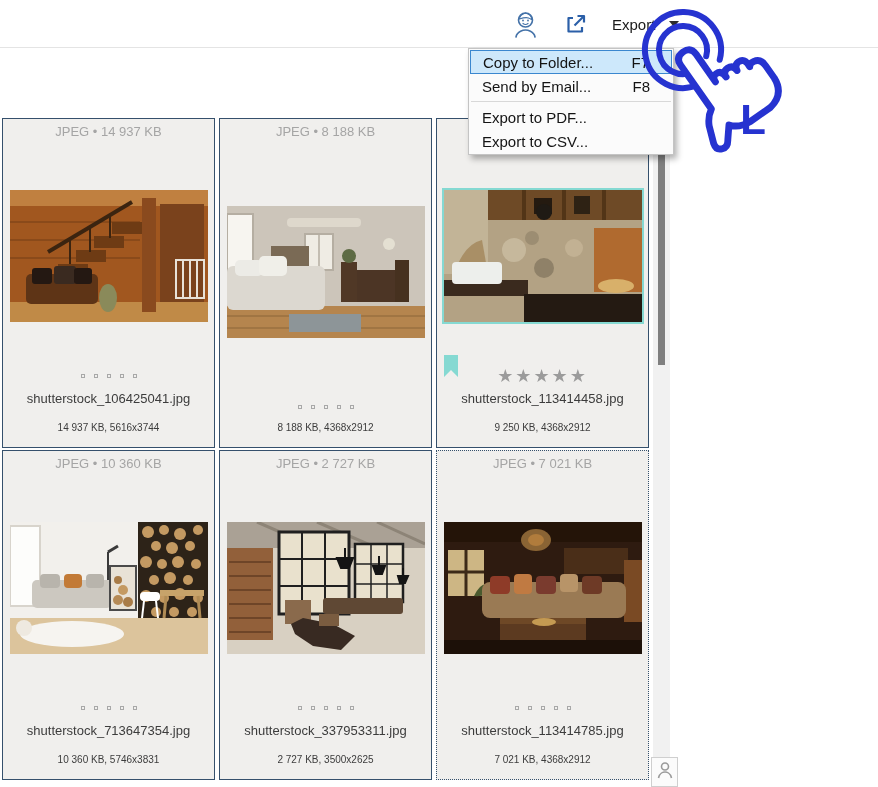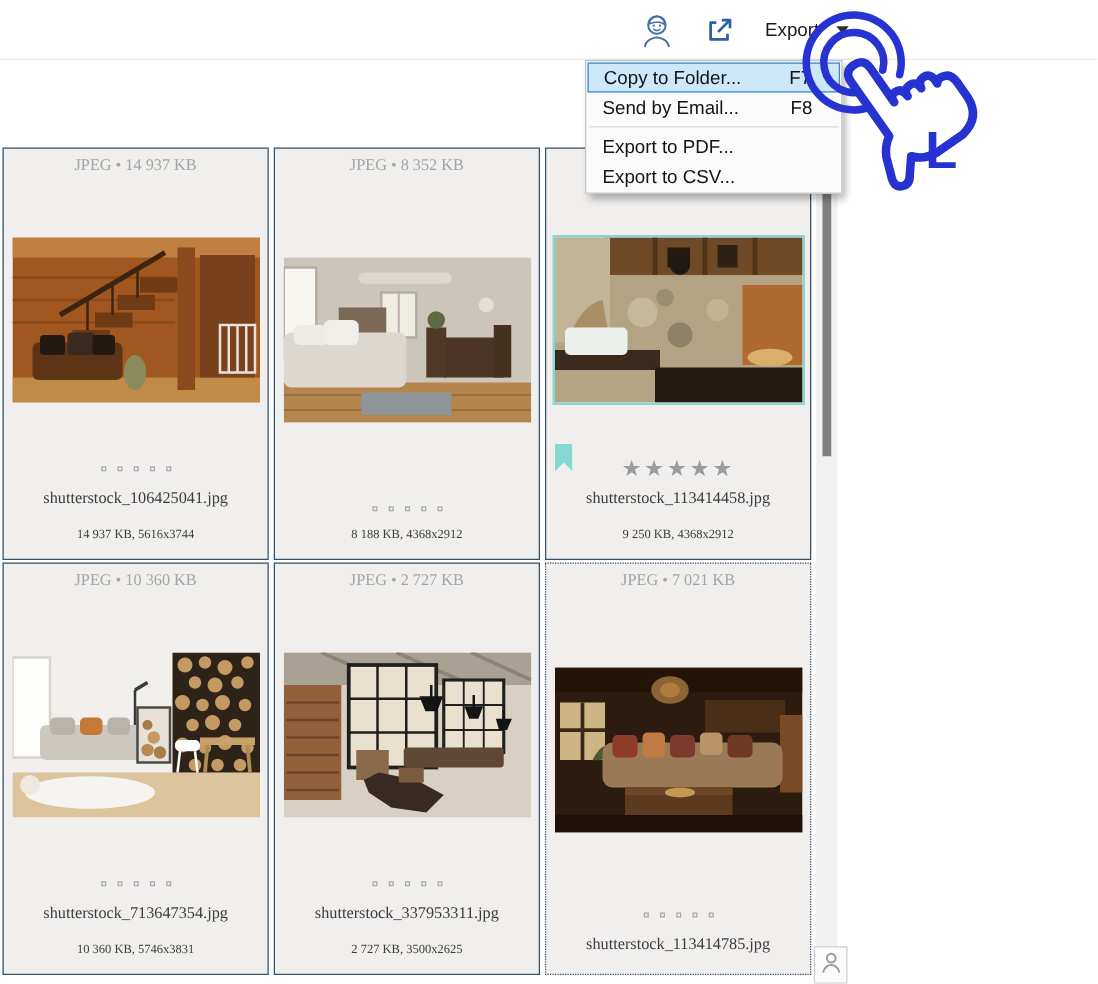--- a/index.html
+++ b/index.html
@@ -25,21 +25,21 @@
   .menu-item { height:24px; display:flex; align-items:center; justify-content:space-between;
                padding:0 22px 0 12px; font-size:15px; color:#141414; cursor:pointer; }
   .menu-item.highlight { background:#cde8fb; border:1px solid #3a87cf; }
   .menu-sep { height:1px; background:#d8d8d8; margin:3px 1px; }
   .shortcut { font-size:15px; color:#141414; }
 
   
   .grid { position:absolute; left:2px; top:118px; width:647px;
           display:grid; grid-template-columns:213px 213px 213px; grid-auto-rows:330px; gap:2px 4px; }
   .card { position:relative; background:#f0efed; border:1px solid #35506c; height:330px;
-          display:flex; flex-direction:column; cursor:pointer;font-family:Liberation Serif, serif; }
+          display:flex; flex-direction:column; cursor:pointer; }
   .card.focused { border:1px dotted #35506c; }
   .card-header { height:24px; line-height:26px; text-align:center; font-size:13px; color:#a5a5a5; }
   .thumb-area { flex:1; display:flex; align-items:center; justify-content:center; }
   .thumb { width:198px; height:132px; display:block; }
   .thumb-frame { line-height:0; }
   .card.selected .thumb-frame { border:2px solid #85d9d2; }
   .rating-row { height:14px; display:flex; align-items:center; justify-content:center; gap:9px; margin-bottom:8px; cursor:pointer; }
   .dot { width:4px; height:4px; border:1px solid #a8a8a8; background:transparent; display:inline-block; }
   .stars { font-size:18px; line-height:14px; color:#9b9b9b; letter-spacing:2px; }
   .filename { text-align:center; font-size:13px; color:#3c3c3c; margin-bottom:16px; }
@@ -149,21 +149,21 @@
           <span class="dot"></span>
           <span class="dot"></span>
           <span class="dot"></span>
           <span class="dot"></span>
       </div>
       <div class="filename">shutterstock_106425041.jpg</div>
       <div class="details">14 937 KB, 5616x3744</div>
     </div>
 
     <div class="card">
-      <div class="card-header">JPEG • 8 352 KB</div>
+      <div class="card-header">JPEG • 8 188 KB</div>
       <div class="thumb-area">
           <div class="thumb-frame">
         <svg class="thumb" viewBox="0 0 198 132">
           <rect width="198" height="132" fill="#ccc5ba"></rect>
           <rect y="100" width="198" height="32" fill="#b5854e"></rect>
           <line x1="0" y1="110" x2="198" y2="110" stroke="#9a7040" stroke-width="1.5"></line>
           <line x1="0" y1="122" x2="198" y2="122" stroke="#9a7040" stroke-width="1.5"></line>
           <rect x="0" y="8" width="26" height="72" fill="#f7f5f0" stroke="#b5aea2" stroke-width="2"></rect>
           <rect x="78" y="28" width="28" height="36" fill="#efece4" stroke="#b5aea2" stroke-width="2"></rect>
           <line x1="92" y1="28" x2="92" y2="64" stroke="#b5aea2" stroke-width="1.5"></line>
@@ -370,20 +370,21 @@
       </div>
         </div>
       <div class="rating-row">
         <span class="dot"></span>
           <span class="dot"></span>
           <span class="dot"></span>
           <span class="dot"></span>
           <span class="dot"></span>
       </div>
       <div class="filename">shutterstock_113414785.jpg</div>
+      <div class="details">7 021 KB, 4368x2912</div>
     </div>
   </div>
 
   <div class="scroll-track">
     <div class="scroll-thumb"></div>
   </div>
 
   <div class="mini-btn">
     <svg width="16" height="18" viewBox="0 0 16 18">
       <circle cx="8" cy="5.5" r="3.5" fill="none" stroke="#9a9a9a" stroke-width="1.6"></circle>

